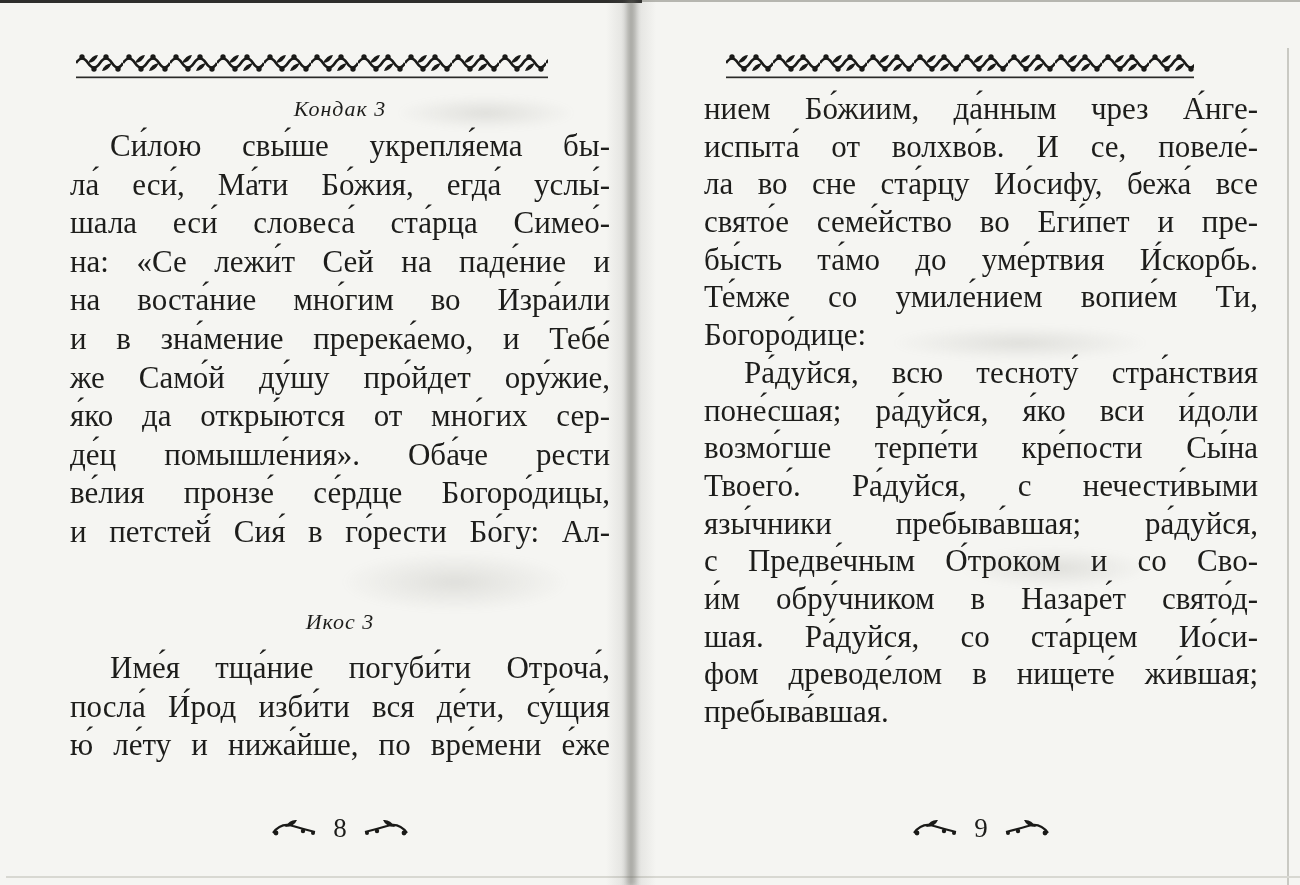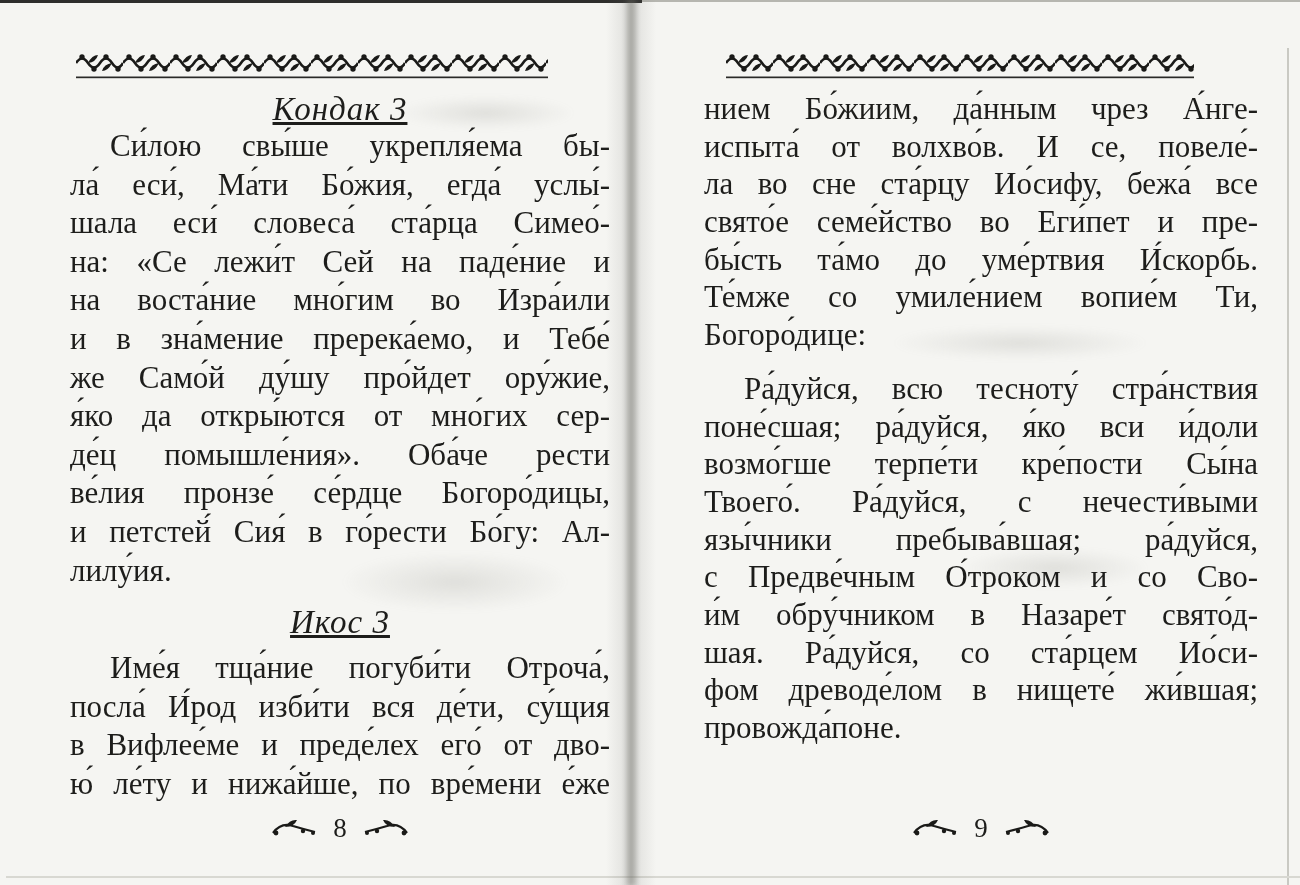--- a/index.html
+++ b/index.html
@@ -12,42 +12,41 @@
   .page-col{position:absolute;top:0;height:885px;}
   .page-left{left:70px;width:540px;}
   .page-right{left:704px;width:554px;}
 
   .ornament-band{position:absolute;}
   .page-left .ornament-band{left:6px;top:52px;}
   .page-right .ornament-band{left:22px;top:52px;}
 
   .heading{
     position:absolute;left:0;width:100%;
-    text-align:center;font-style:italic;font-size:33px;line-height:36px;
+    text-align:center;font-style:italic;font-size:22px;line-height:36px;
     letter-spacing:1px;
-    text-decoration:underline;
   }
   .heading-kondak{top:91px;}
   .heading-ikos{top:604px;}
 
   .para{position:absolute;left:0;width:100%;}
   .para .line{
     text-align:justify;text-align-last:justify;
     white-space:nowrap;
     font-size:31px;
   }
   .page-left .para .line{height:38.6px;line-height:38.6px;}
   .page-right .para .line{height:37.7px;line-height:37.7px;}
   .para .line.indent{padding-left:40px;box-sizing:border-box;}
   .para .line.endline{text-align-last:left;}
 
   .para-kondak{top:127px;}
   .para-ikos{top:649px;}
   .para-right-1{top:90px;}
-  .para-right-2{top:353.9px;margin-top:16px;}
+  .para-right-2{top:353.9px;}
 
   .page-footer{
     position:absolute;left:0;width:100%;top:810px;height:36px;
     display:flex;align-items:center;justify-content:center;gap:16px;
   }
   .page-number{font-size:27px;line-height:30px;}
 
   .fleuron{display:block;}
   .fleuron.mirrored{transform:scale(-1,1);}
 
@@ -118,29 +117,27 @@
     <div class="line">ла́ еси́, Ма́ти Бо́жия, егда́ услы́-</div>
     <div class="line">шала еси́ словеса́ ста́рца Симео́-</div>
     <div class="line">на: «Се лежи́т Сей на паде́ние и</div>
     <div class="line">на воста́ние мно́гим во Изра́или</div>
     <div class="line">и в зна́мение пререка́емо, и Тебе́</div>
     <div class="line">же Само́й ду́шу про́йдет ору́жие,</div>
     <div class="line">я́ко да откры́ются от мно́гих сер-</div>
     <div class="line">де́ц помышле́ния». Оба́че рести</div>
     <div class="line">ве́лия пронзе́ се́рдце Богоро́дицы,</div>
     <div class="line">и петстей́ Сия́ в го́рести Бо́гу: Ал-</div>
-    <div class="line endline">лилу́ия.</div>
   </div>
 
   <div class="heading heading-ikos">Икос 3</div>
 
   <div class="para para-ikos">
     <div class="line indent">Име́я тща́ние погуби́ти Отроча́,</div>
     <div class="line">посла́ И́род изби́ти вся де́ти, су́щия</div>
-    <div class="line">в Вифлее́ме и преде́лех его́ от дво-</div>
     <div class="line">ю́ ле́ту и нижа́йше, по вре́мени е́же</div>
   </div>
 
   <div class="page-footer">
     <svg class="fleuron" width="46" height="20" viewBox="0 0 46 20" xmlns="http://www.w3.org/2000/svg">
       <path d="M2 15 Q10 4 22 8 Q32 11 44 14" stroke="#1a1a18" stroke-width="2.2" fill="none"></path>
       <path d="M14 9 q5 -8 12 -7 q-3 7 -12 7" fill="#1a1a18"></path>
       <circle cx="5" cy="15" r="2.4" fill="#1a1a18"></circle>
       <circle cx="32" cy="13" r="2.2" fill="#1a1a18"></circle>
       <circle cx="42" cy="15" r="2" fill="#1a1a18"></circle>
@@ -189,21 +186,21 @@
   <div class="para para-right-2">
     <div class="line indent">Ра́дуйся, всю тесноту́ стра́нствия</div>
     <div class="line">поне́сшая; ра́дуйся, я́ко вси и́доли</div>
     <div class="line">возмо́гше терпе́ти кре́пости Сы́на</div>
     <div class="line">Твоего́. Ра́дуйся, с нечести́выми</div>
     <div class="line">язы́чники пребыва́вшая; ра́дуйся,</div>
     <div class="line">с Предве́чным О́троком и со Сво-</div>
     <div class="line">и́м обру́чником в Назаре́т свято́д-</div>
     <div class="line">шая. Ра́дуйся, со ста́рцем Ио́си-</div>
     <div class="line">фом древоде́лом в нищете́ жи́вшая;</div>
-    <div class="line endline">провожда́поне.</div>
+    <div class="line endline">пребыва́вшая.</div>
   </div>
 
   <div class="page-footer">
     <svg class="fleuron" width="46" height="20" viewBox="0 0 46 20" xmlns="http://www.w3.org/2000/svg">
       <path d="M2 15 Q10 4 22 8 Q32 11 44 14" stroke="#1a1a18" stroke-width="2.2" fill="none"></path>
       <path d="M14 9 q5 -8 12 -7 q-3 7 -12 7" fill="#1a1a18"></path>
       <circle cx="5" cy="15" r="2.4" fill="#1a1a18"></circle>
       <circle cx="32" cy="13" r="2.2" fill="#1a1a18"></circle>
       <circle cx="42" cy="15" r="2" fill="#1a1a18"></circle>
     </svg>

